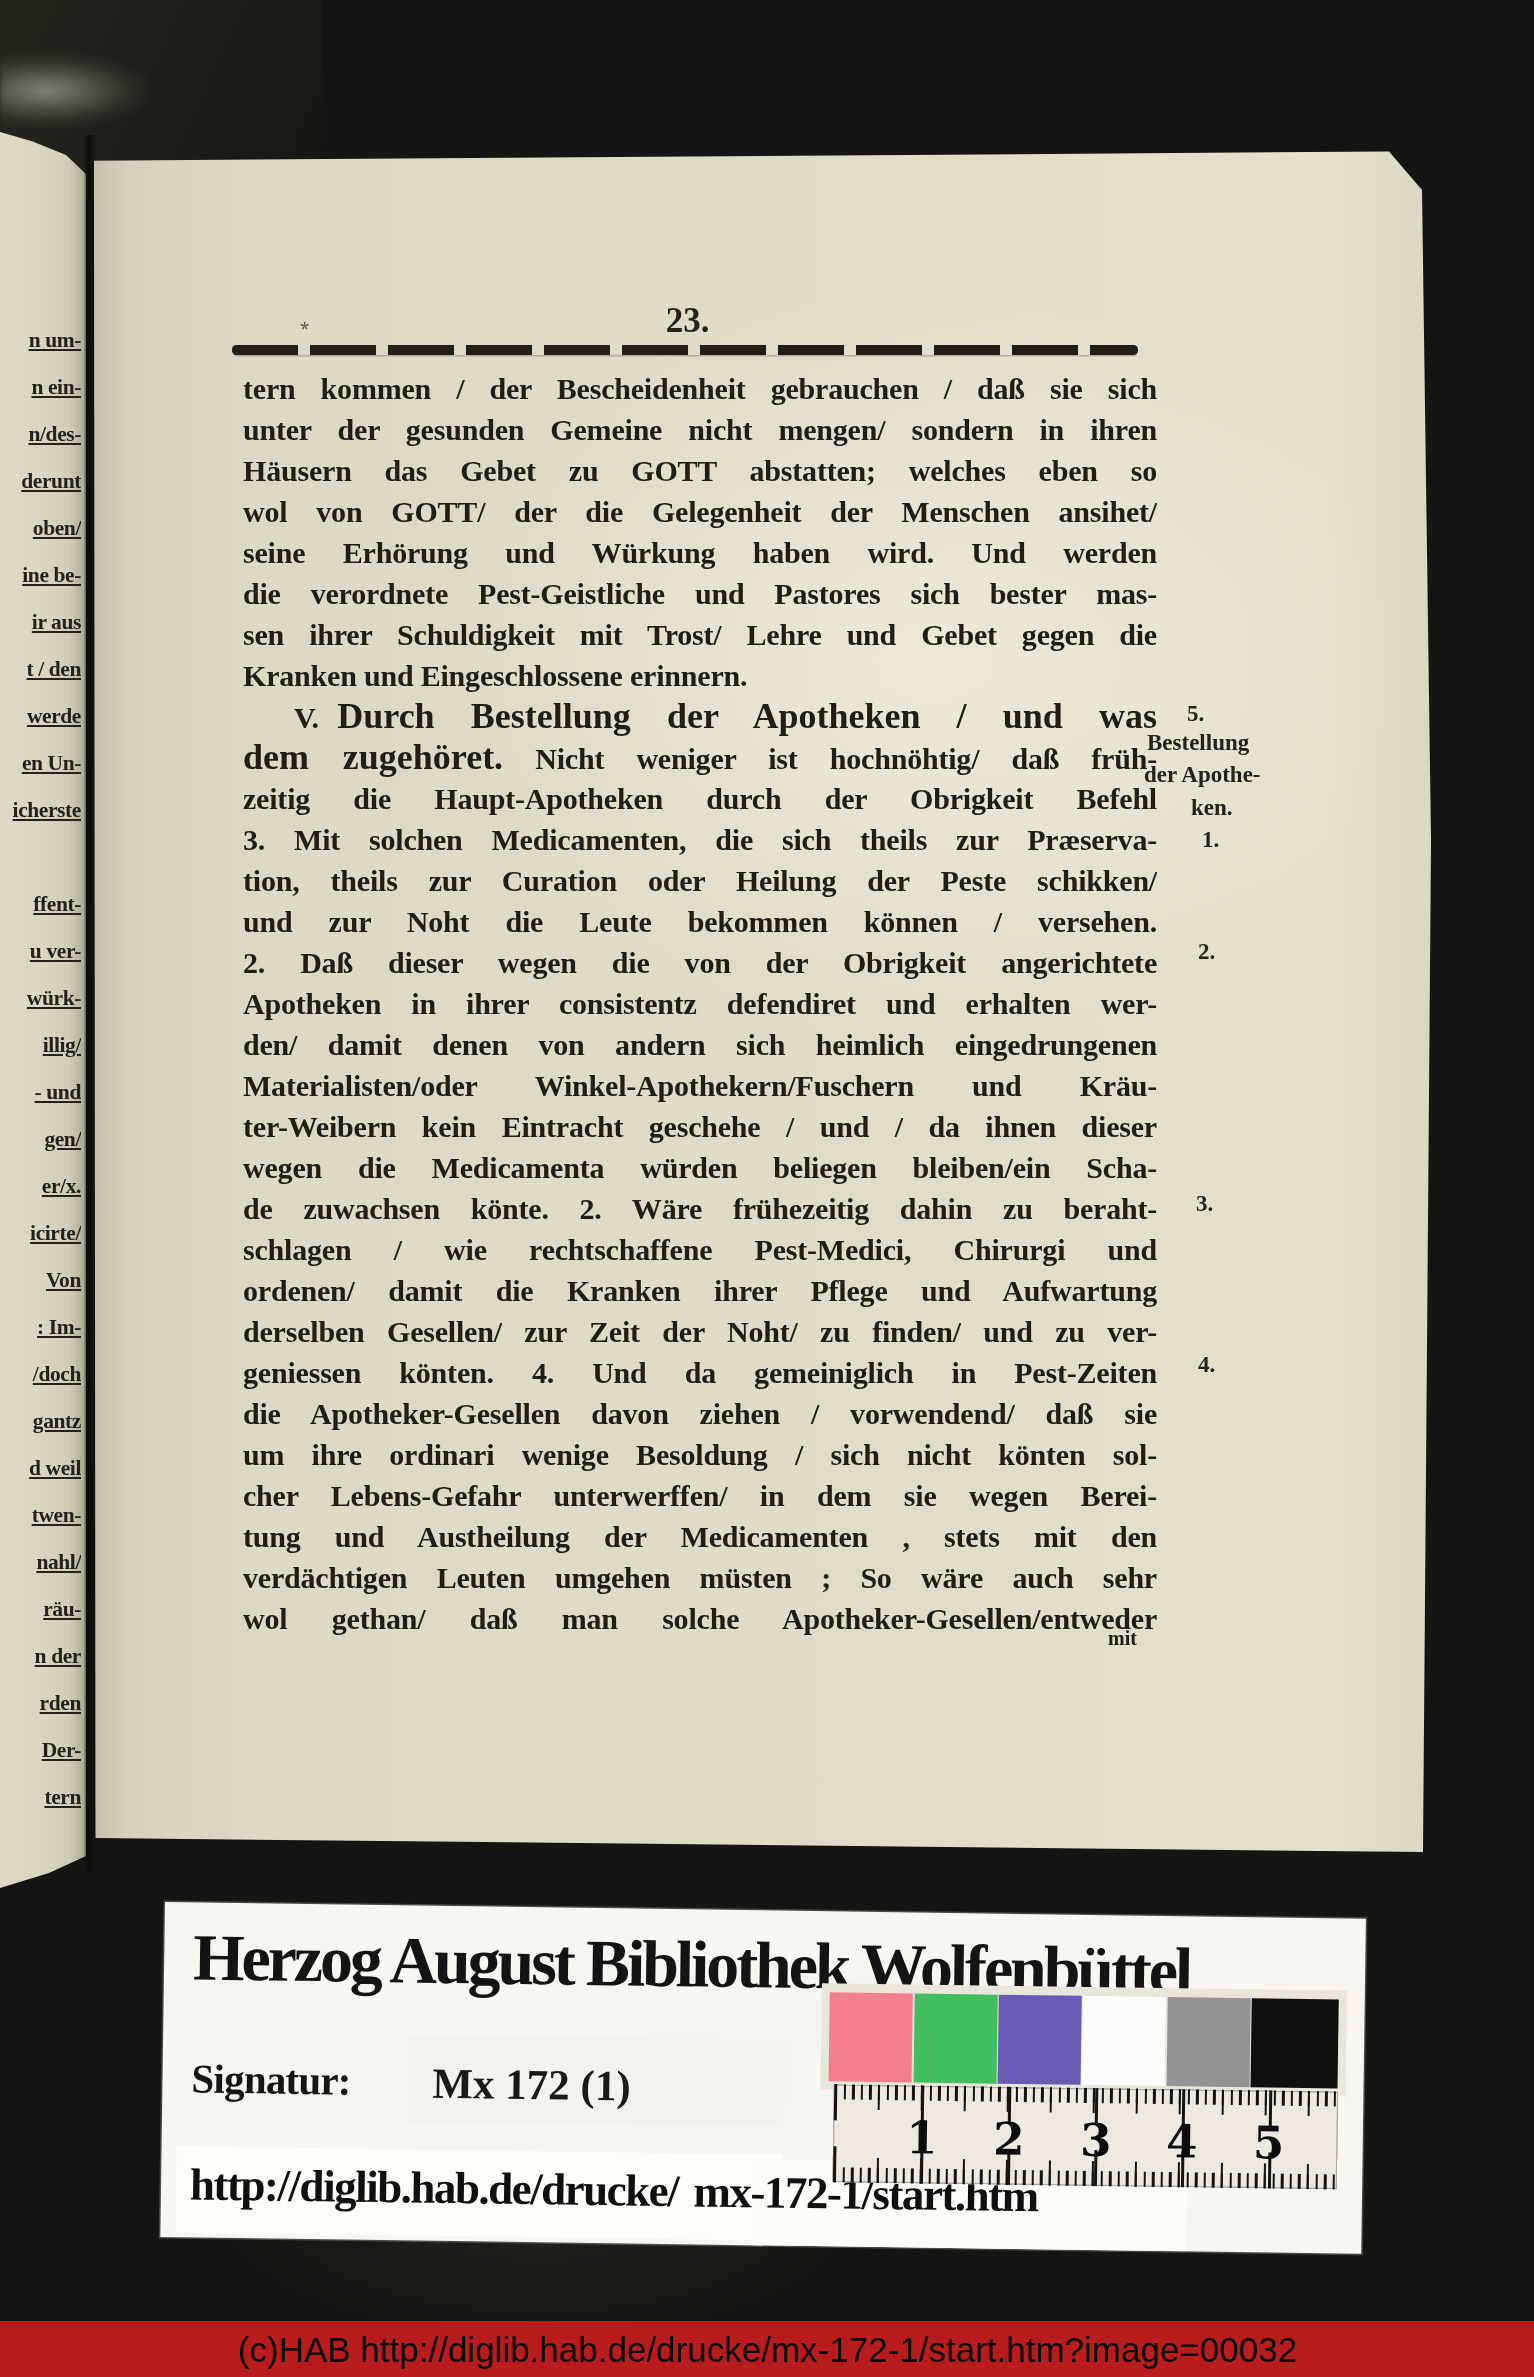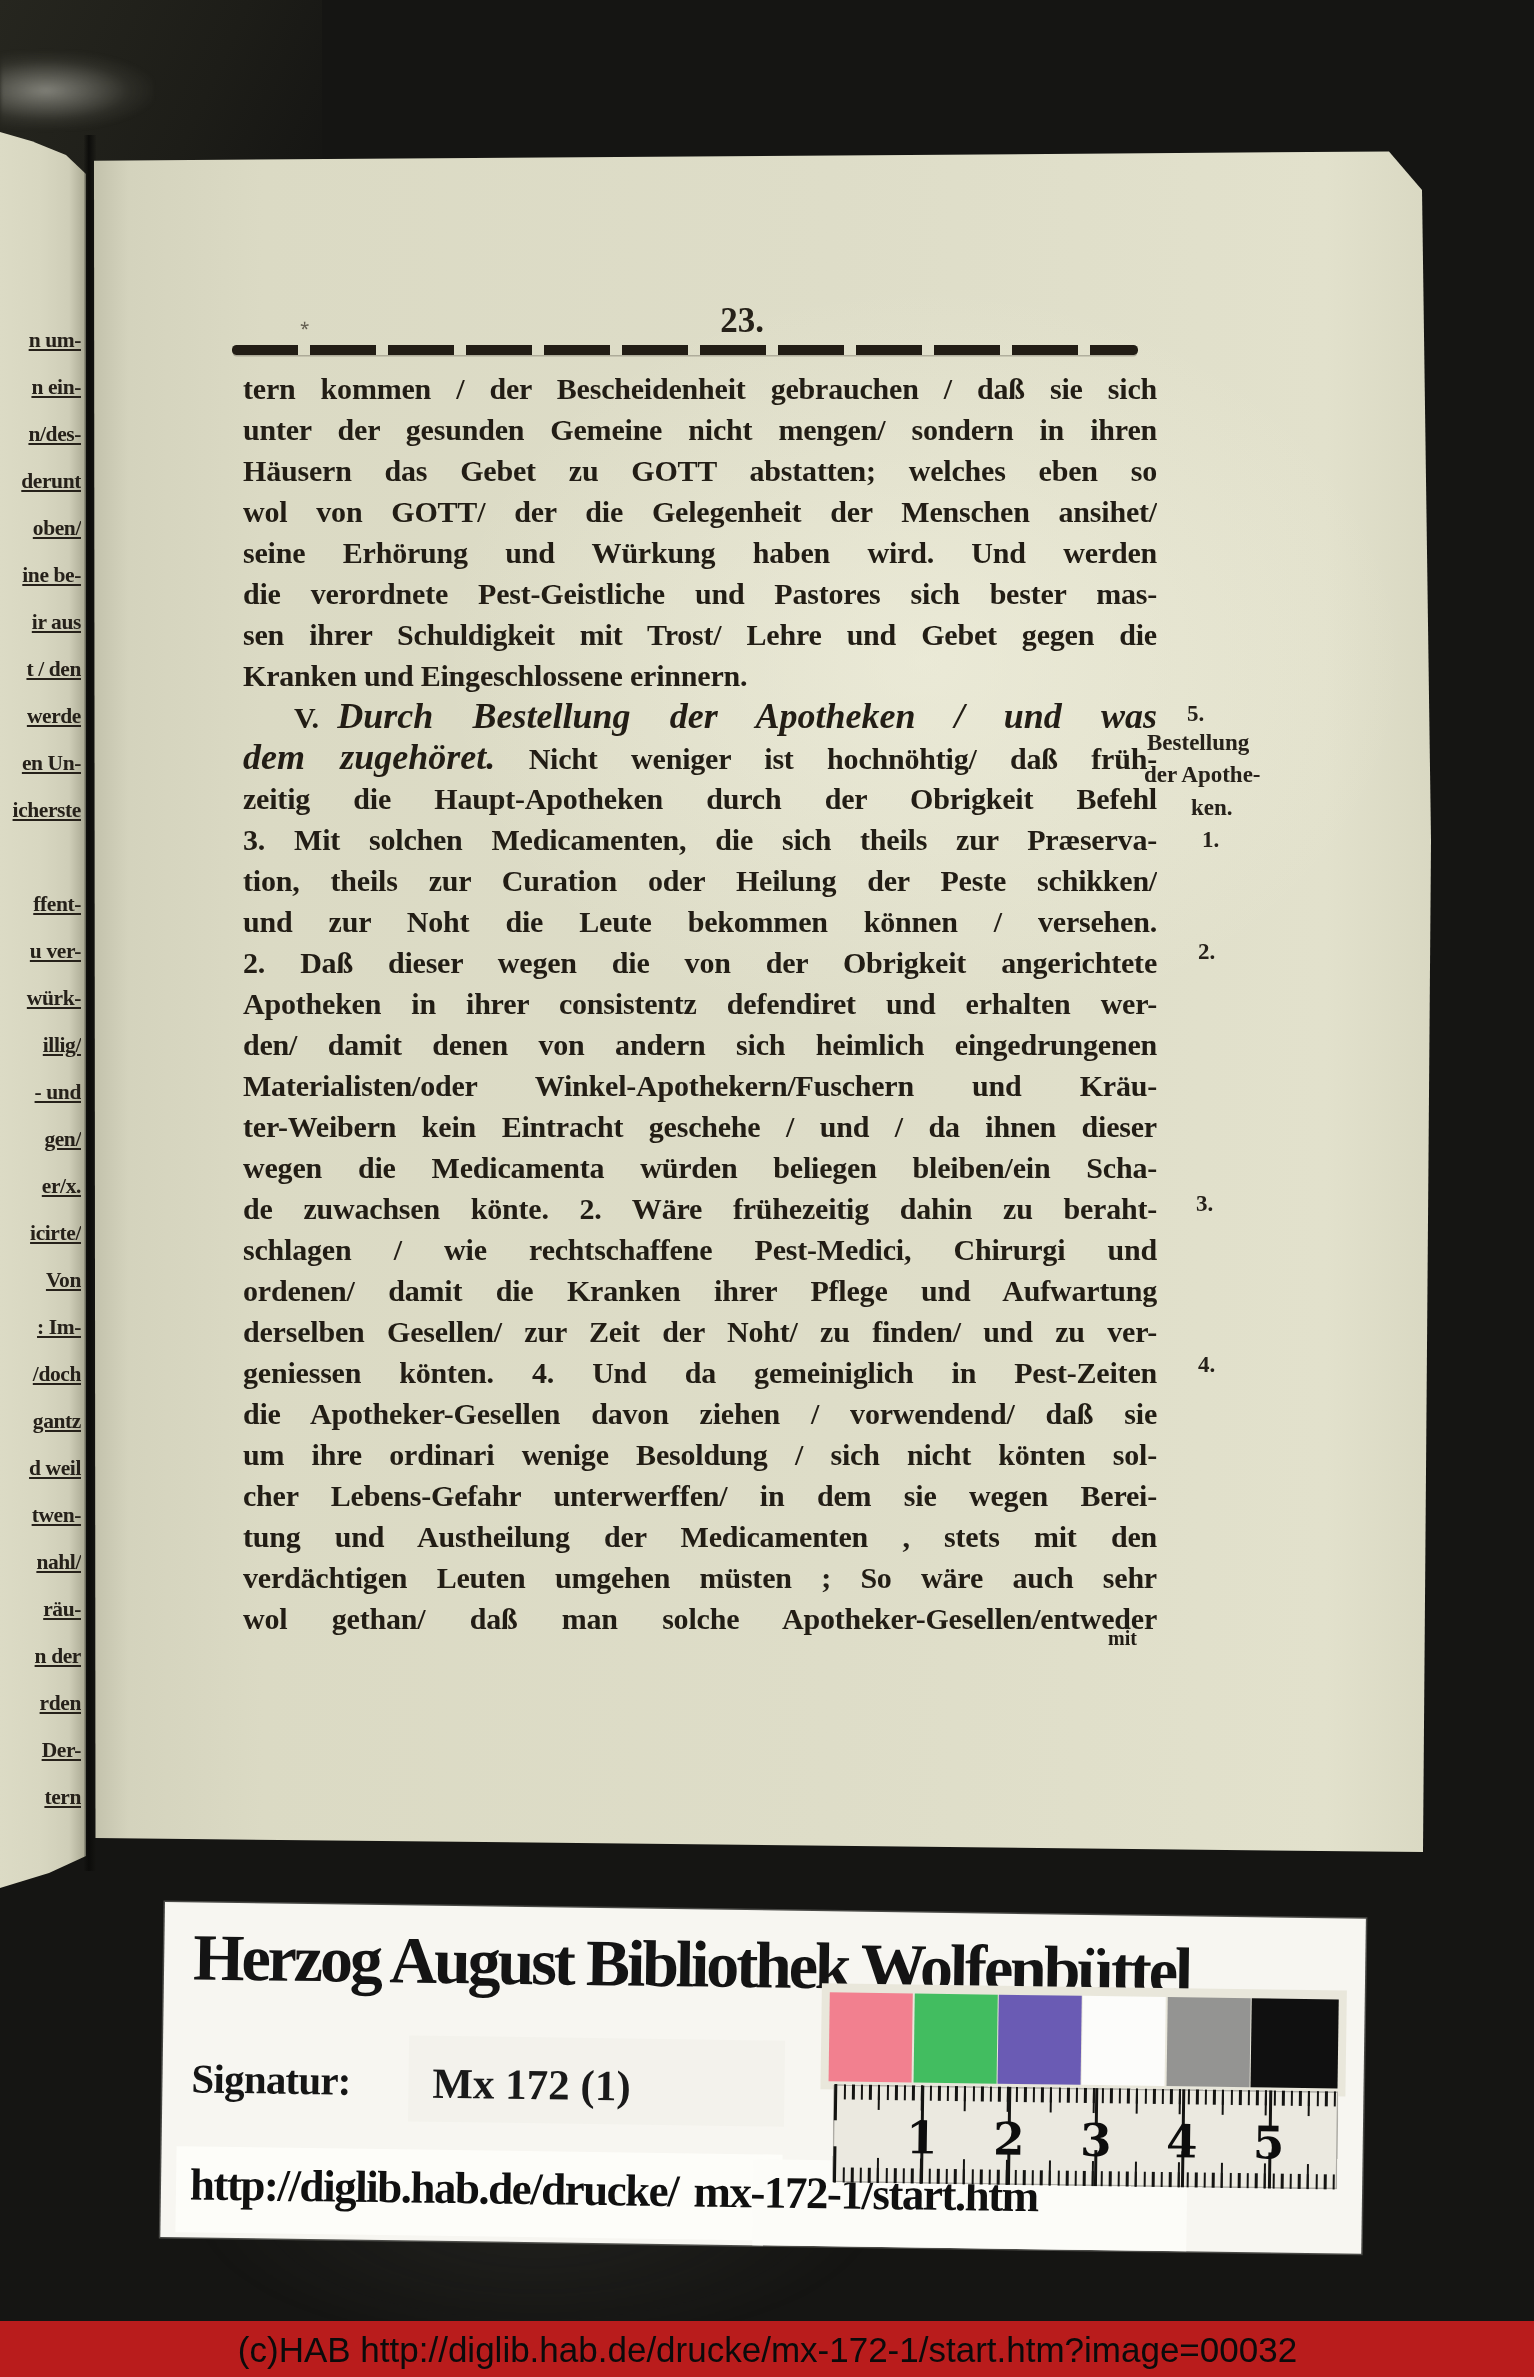--- a/index.html
+++ b/index.html
@@ -22,32 +22,32 @@
     font-weight:700;font-size:21.5px;line-height:47px;color:#26211a;letter-spacing:-0.4px;}
   .prev-lines div{height:47px;overflow:hidden;text-decoration:underline;}
   .gutter{position:absolute;left:84px;top:135px;width:11.5px;height:1736px;
     background:linear-gradient(90deg,rgba(10,10,8,.1),#0c0c0a 40%,rgba(20,20,16,.2));}
   
   .page{position:absolute;left:94px;top:150px;width:1339px;height:1708px;
     background:
       radial-gradient(ellipse 691px 537px at 62% 30%,rgba(246,245,228,.5),transparent 70%),
       linear-gradient(90deg,#c3c2ac 0px,#d4d3bd 35px,#dbdac4 169px,#deddc8 55%,#e2e1cc 92%,#d9d8c2 100%);
     clip-path:polygon(0px 10.7px,1295px 1.5px,1328px 40px,1337px 691px,1329px 1702px,1.5px 1688px);}
-  .page-number{position:absolute;left:517px;top:151px;width:153px;text-align:right;
+  .page-number{position:absolute;left:517px;top:151px;width:153px;text-align:center;
     font-weight:700;font-size:35px;color:#262119;}
   .corner-mark{position:absolute;left:206px;top:158px;font-size:17px;color:#3a342a;opacity:.75;}
   .orn-rule{position:absolute;left:138px;top:195px;width:906px;height:10px;border-radius:4.6px;
     background:repeating-linear-gradient(90deg,#221d15 0px,#221d15 66px,rgba(34,29,21,0) 66px,rgba(34,29,21,0) 78px);
     box-shadow:0 2.3px 0 -0.8px rgba(34,29,21,.25);}
   .body-col{position:absolute;left:133px;top:218px;width:930px;
     font-weight:700;font-size:30px;line-height:41px;color:#221d15;letter-spacing:-0.2px;}
   .body-col .ln{height:41px;overflow:hidden;text-align:justify;text-align-last:justify;margin-left:16px;}
   .body-col .ln.end{text-align:right;text-align-last:left;}
   .body-col .ln.head{text-align:justify;}
-  .emph{font-size:36px;letter-spacing:0;font-style:italic;}
+  .emph{font-size:36px;letter-spacing:0;}
   .vprefix{padding-left:51px;padding-right:18.4px;}
   .catchword{position:absolute;left:813px;top:1477px;width:230px;text-align:right;
     font-weight:700;font-size:20px;color:#221d15;}
   .margin-note{position:absolute;font-weight:700;color:#26211a;font-size:23px;line-height:26px;white-space:nowrap;}
   
   .banner{position:absolute;left:165px;top:1902px;width:1201px;height:335px;background:#f7f6f1;
     transform:rotate(.8deg);transform-origin:0 0;box-shadow:0 0 0 1.5px rgba(230,230,225,.25);}
   .banner .title{position:absolute;left:29px;top:17px;font-weight:700;font-size:66px;
     letter-spacing:-3.1px;color:#141414;white-space:nowrap;}
   .slip{position:absolute;background:#f3f2ec;}

